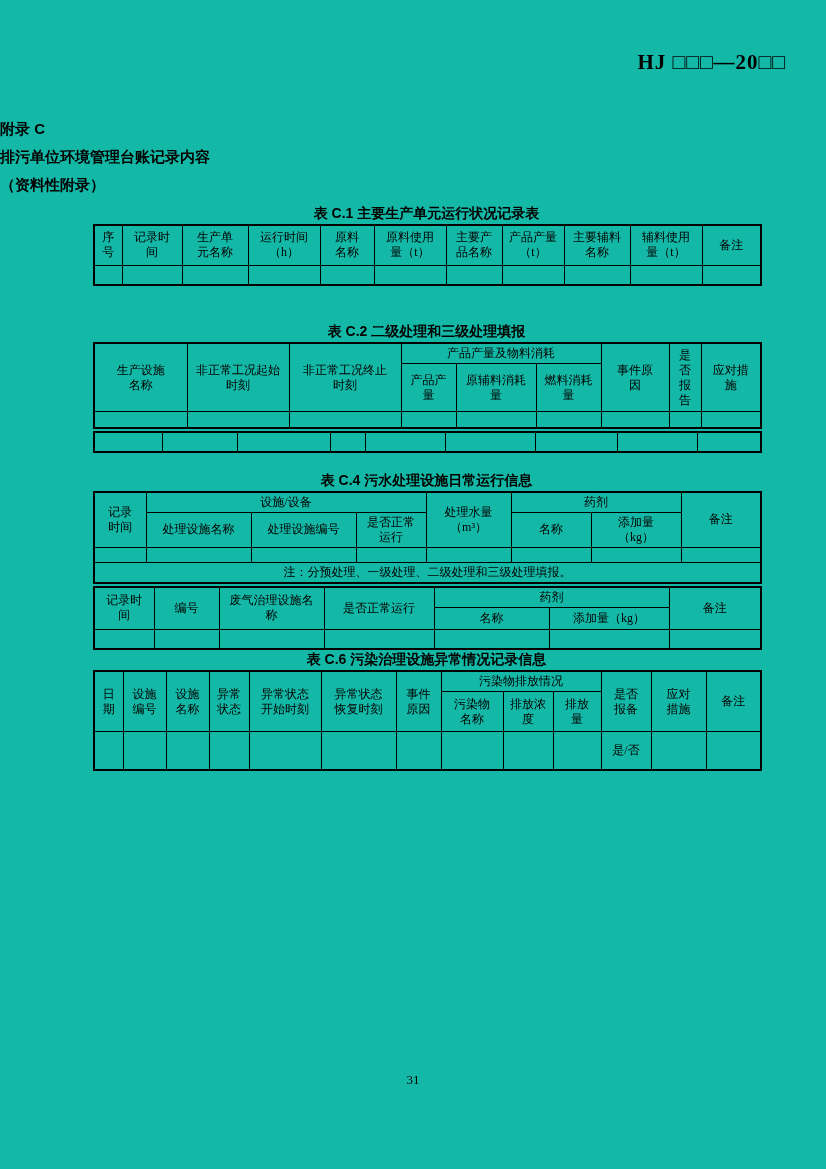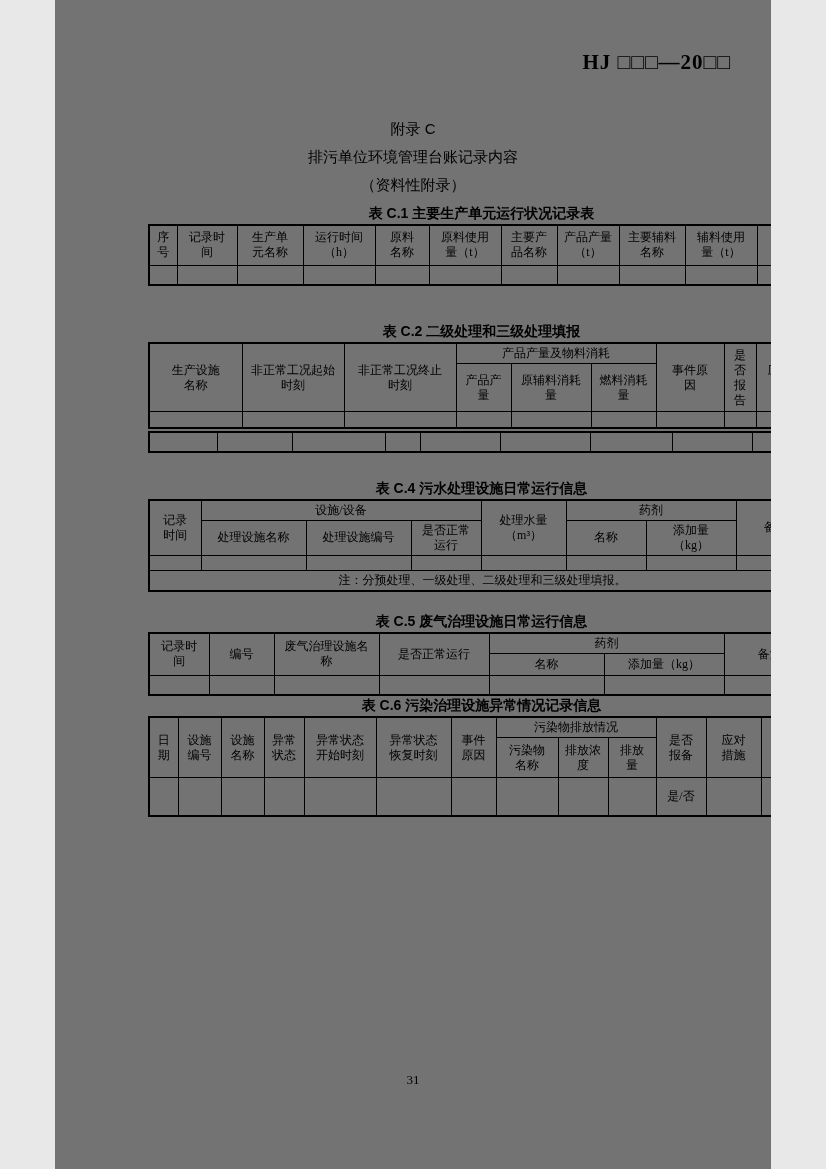--- a/index.html
+++ b/index.html
@@ -1,40 +1,40 @@
 <!DOCTYPE html>
 <html><head>
 <meta charset="utf-8">
 <style>
   * { box-sizing: border-box; }
   html, body { margin: 0; padding: 0; background: #e8e8e8; }
   .page {
     position: relative;
-    width: 716px; height: 1169px;
+    width: 826px; height: 1169px;
     margin: 0 auto;
-    background: #737373;
+    background: #14b8a6;
     color: #000;
     font-family: "Liberation Serif", "DejaVu Serif", serif;
     overflow: hidden;
   }
   .doc-header {
     padding-top: 50px;
     padding-right: 40px;
     text-align: right;
     font-weight: bold;
     font-size: 21px;
     line-height: 24px;
     letter-spacing: 1px;
     font-family: "Liberation Serif", "DejaVu Serif", serif;
   }
   .title-block {
     margin-top: 46px;
-    text-align: center;
+    text-align: left;
     font-family: "Liberation Sans", "DejaVu Sans", sans-serif;
-    font-weight: normal;
+    font-weight: bold;
     font-size: 15px;
   }
   .title-block .tline { line-height: 18px; margin-bottom: 10px; }
   .content { width: 667px; margin-left: 93px; }
   .tcap {
     text-align: center;
     font-family: "Liberation Sans", "DejaVu Sans", sans-serif;
     font-weight: bold;
     font-size: 14px;
     line-height: 18px;
@@ -215,21 +215,21 @@
             <td></td>
         <td></td>
             <td></td>
         <td></td>
             <td></td>
         <td></td>
       </tr>
     </tbody>
       </table>
 
-    <div class="tcap" style="margin-top:26px;">表 C.4 污水处理设施日常运行信息</div>
+    <div class="tcap" style="margin-top:18px;">表 C.4 污水处理设施日常运行信息</div>
     <table class="doc">
       <colgroup>
         <col style="width:52px">
           <col style="width:105px">
           <col style="width:105px">
           <col style="width:70px">
         <col style="width:85px">
           <col style="width:80px">
           <col style="width:90px">
           <col style="width:80px">
@@ -262,21 +262,20 @@
             <td></td>
         <td></td>
             <td></td>
       </tr>
       <tr style="height:17px">
         <td colspan="8" class="note-cell">注：分预处理、一级处理、二级处理和三级处理填报。</td>
       </tr>
     </tbody>
       </table>
 
-    <div class="tcap" style="margin-top:20px;">表 C.5 废气治理设施日常运行信息</div>
     <table class="doc">
       <colgroup>
         <col style="width:60px">
           <col style="width:65px">
           <col style="width:105px">
           <col style="width:110px">
         <col style="width:115px">
           <col style="width:120px">
           <col style="width:92px">
       </colgroup>

